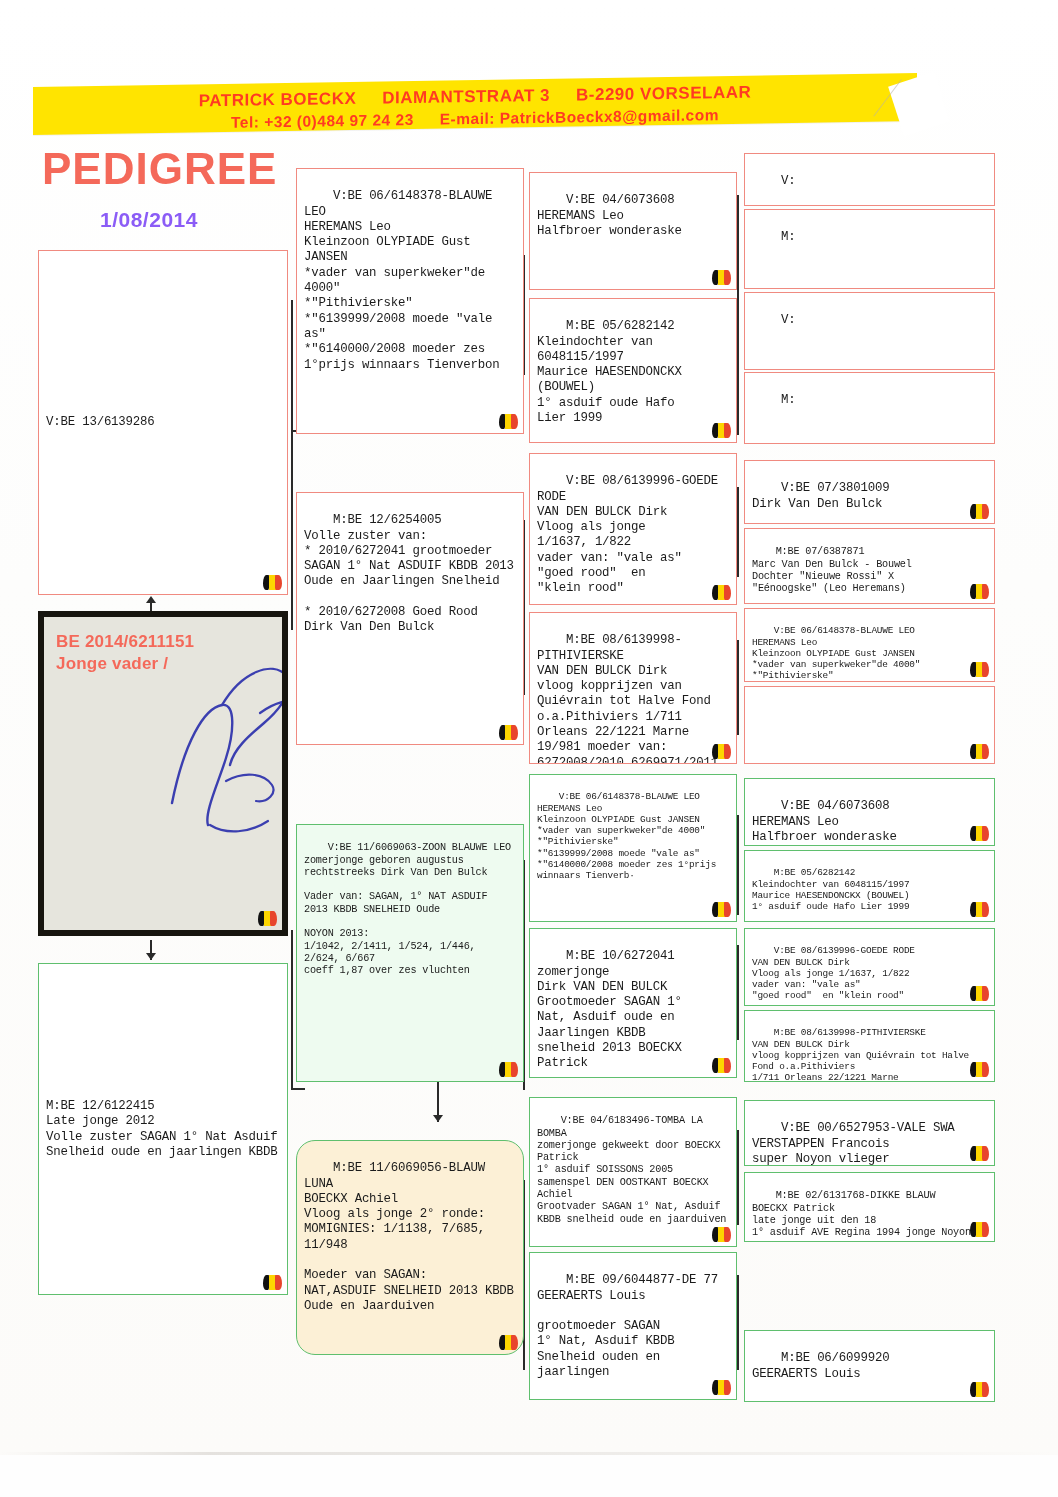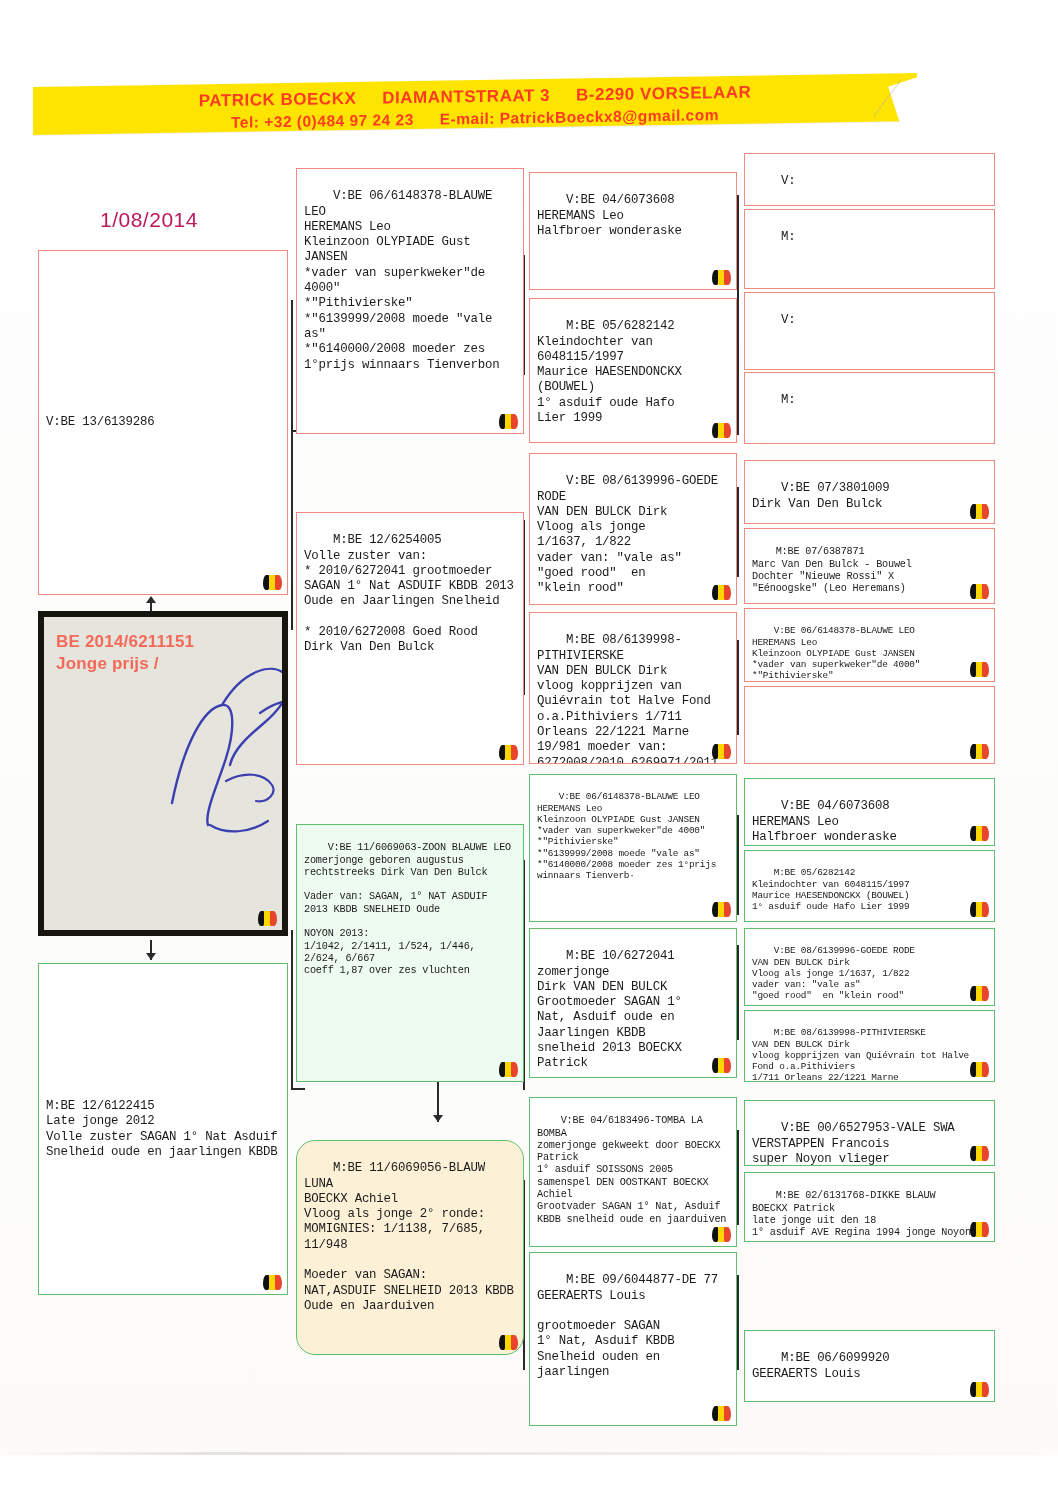--- a/index.html
+++ b/index.html
@@ -42,21 +42,21 @@
 
   
   .pedigree-title{
     position:absolute;left:42px;top:144px;
     font-family:"Liberation Sans","DejaVu Sans",sans-serif;
     font-size:44px;font-weight:bold;color:#f4695a;letter-spacing:1px;
   }
   .pedigree-date{
     position:absolute;left:100px;top:208px;
     font-family:"Liberation Sans","DejaVu Sans",sans-serif;
-    font-size:21px;font-weight:normal;color:#be185d;letter-spacing:.5px;
+    font-size:21px;font-weight:bold;color:#8b5cf6;letter-spacing:.5px;
   }
 
   
   .bx{
     position:absolute;
     box-sizing:border-box;
     border:1.6px solid #f08a80;
     background:#ffffff;
     padding:5px 7px 4px 7px;
     font-size:12.4px;
@@ -119,20 +119,21 @@
     <div class="banner-line1">
       <span>PATRICK BOECKX</span><span class="bl-sp"></span><span>DIAMANTSTRAAT 3</span><span class="bl-sp"></span><span>B-2290  VORSELAAR</span>
     </div>
     <div class="banner-line2">
       <span>Tel: +32 (0)484 97 24 23</span><span class="bl-sp"></span><span>E-mail: PatrickBoeckx8@gmail.com</span>
     </div>
   </div>
   <div class="banner-clip"></div>
   <div class="banner-fold"></div>
 
+  <div class="pedigree-title">PEDIGREE</div>
   <div class="pedigree-date">1/08/2014</div>
 
   <div class="ln v" style="left:150px;top:600px;height:12px;"></div>
   <div class="arrow-up" style="left:146px;top:596px;"></div>
 
   <div class="ln v" style="left:291px;top:300px;height:330px;"></div>
   <div class="ln h" style="left:291px;top:430px;width:10px;"></div>
 
   <div class="ln v" style="left:523px;top:255px;height:120px;"></div>
   <div class="ln v" style="left:523px;top:520px;height:175px;"></div>
@@ -167,21 +168,21 @@
   <div class="bx" style="left:296px;top:168px;width:228px;height:266px;">
     <span>V:BE 06/6148378-BLAUWE LEO
 HEREMANS Leo
 Kleinzoon OLYPIADE Gust JANSEN
 *vader van superkweker"de 4000"
 *"Pithivierske"
 *"6139999/2008 moede "vale as"
 *"6140000/2008 moeder zes 1°prijs winnaars Tienverbon</span>
     <span class="flag"><i class="f1"></i><i class="f2"></i><i class="f3"></i></span>
   </div>
-  <div class="bx" style="left:296px;top:492px;width:228px;height:253px;margin-top:20px;">
+  <div class="bx" style="left:296px;top:492px;width:228px;height:253px;">
     <span>M:BE 12/6254005
 Volle zuster van:
 * 2010/6272041 grootmoeder
 SAGAN 1° Nat ASDUIF KBDB 2013
 Oude en Jaarlingen Snelheid
 
 * 2010/6272008 Goed Rood
 Dirk Van Den Bulck</span>
     <span class="flag"><i class="f1"></i><i class="f2"></i><i class="f3"></i></span>
   </div>
@@ -252,21 +253,21 @@
 *"6139999/2008 moede "vale as"</span>
     <span class="flag"><i class="f1"></i><i class="f2"></i><i class="f3"></i></span>
   </div>
   <div class="bx sm" style="left:744px;top:686px;width:251px;height:78px;">
     <span class="flag"><i class="f1"></i><i class="f2"></i><i class="f3"></i></span>
   </div>
 
   <div class="photo-frame">
     <div class="photo-id">
       <span>BE 2014/6211151</span><br>
-      <span>Jonge prijs /</span>
+      <span>Jonge vader /</span>
     </div>
     <svg class="sig" viewBox="0 0 150 190">
       <path d="M8 150 C 20 90, 40 55, 58 52 C 72 50, 70 80, 62 105 C 55 128, 40 160, 44 172" fill="none" stroke="#3b3fb0" stroke-width="2.4" stroke-linecap="round"></path>
       <path d="M58 52 C 78 18, 108 8, 122 22 C 132 33, 118 55, 100 70 C 86 82, 70 95, 66 112" fill="none" stroke="#3b3fb0" stroke-width="2.4" stroke-linecap="round"></path>
       <path d="M96 60 C 112 48, 132 44, 140 50" fill="none" stroke="#3b3fb0" stroke-width="2.2" stroke-linecap="round"></path>
       <path d="M62 128 C 80 118, 100 120, 108 132 C 113 140, 104 150, 92 148" fill="none" stroke="#3b3fb0" stroke-width="2.2" stroke-linecap="round"></path>
       <path d="M46 172 C 62 182, 86 180, 104 168" fill="none" stroke="#3b3fb0" stroke-width="2.2" stroke-linecap="round"></path>
     </svg>
     <span class="flag">
         <i class="f1"></i>
@@ -325,21 +326,21 @@
 Patrick</span>
     <span class="flag"><i class="f1"></i><i class="f2"></i><i class="f3"></i></span>
   </div>
   <div class="bx greenw sm" style="left:529px;top:1097px;width:208px;height:150px;">
     <span>V:BE 04/6183496-TOMBA LA BOMBA
 zomerjonge gekweekt door BOECKX Patrick
 1° asduif SOISSONS 2005 samenspel DEN OOSTKANT BOECKX Achiel
 Grootvader SAGAN 1° Nat, Asduif KBDB snelheid oude en jaarduiven</span>
     <span class="flag"><i class="f1"></i><i class="f2"></i><i class="f3"></i></span>
   </div>
-  <div class="bx greenw" style="left:529px;top:1252px;width:208px;height:174px;">
+  <div class="bx greenw" style="left:529px;top:1252px;width:208px;height:148px;">
     <span>M:BE 09/6044877-DE 77
 GEERAERTS Louis
 
 grootmoeder SAGAN
 1° Nat, Asduif KBDB
 Snelheid ouden en
 jaarlingen</span>
     <span class="flag"><i class="f1"></i><i class="f2"></i><i class="f3"></i></span>
   </div>
 

